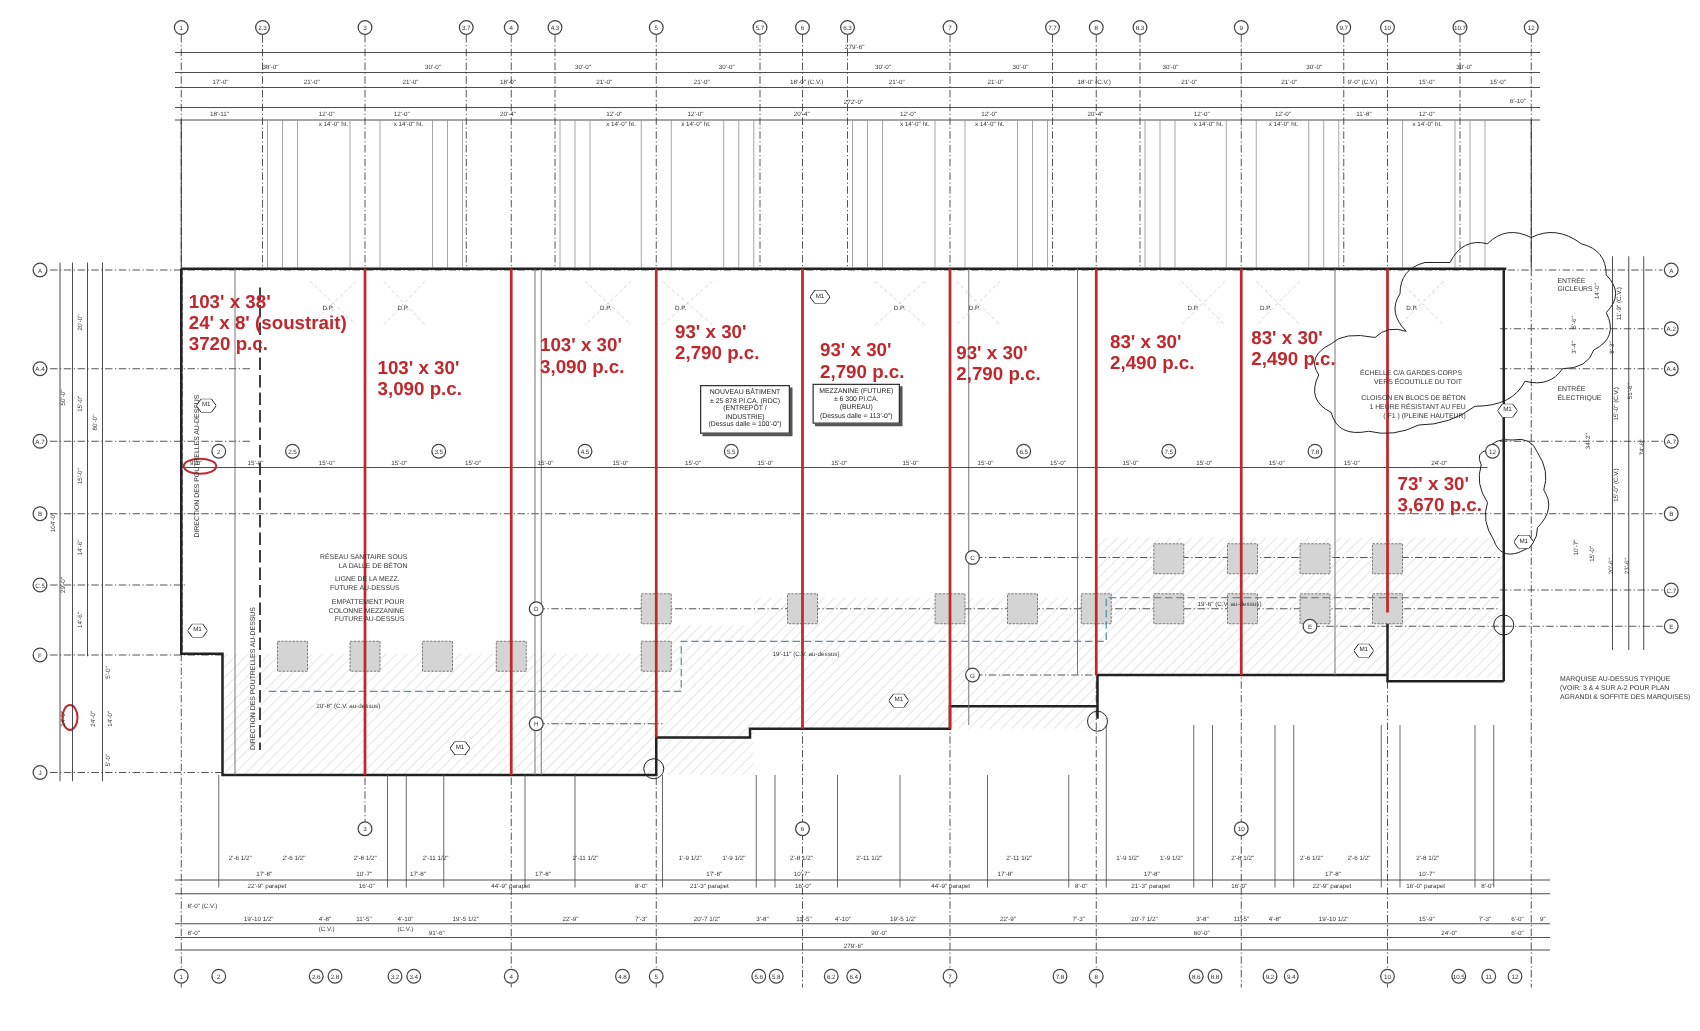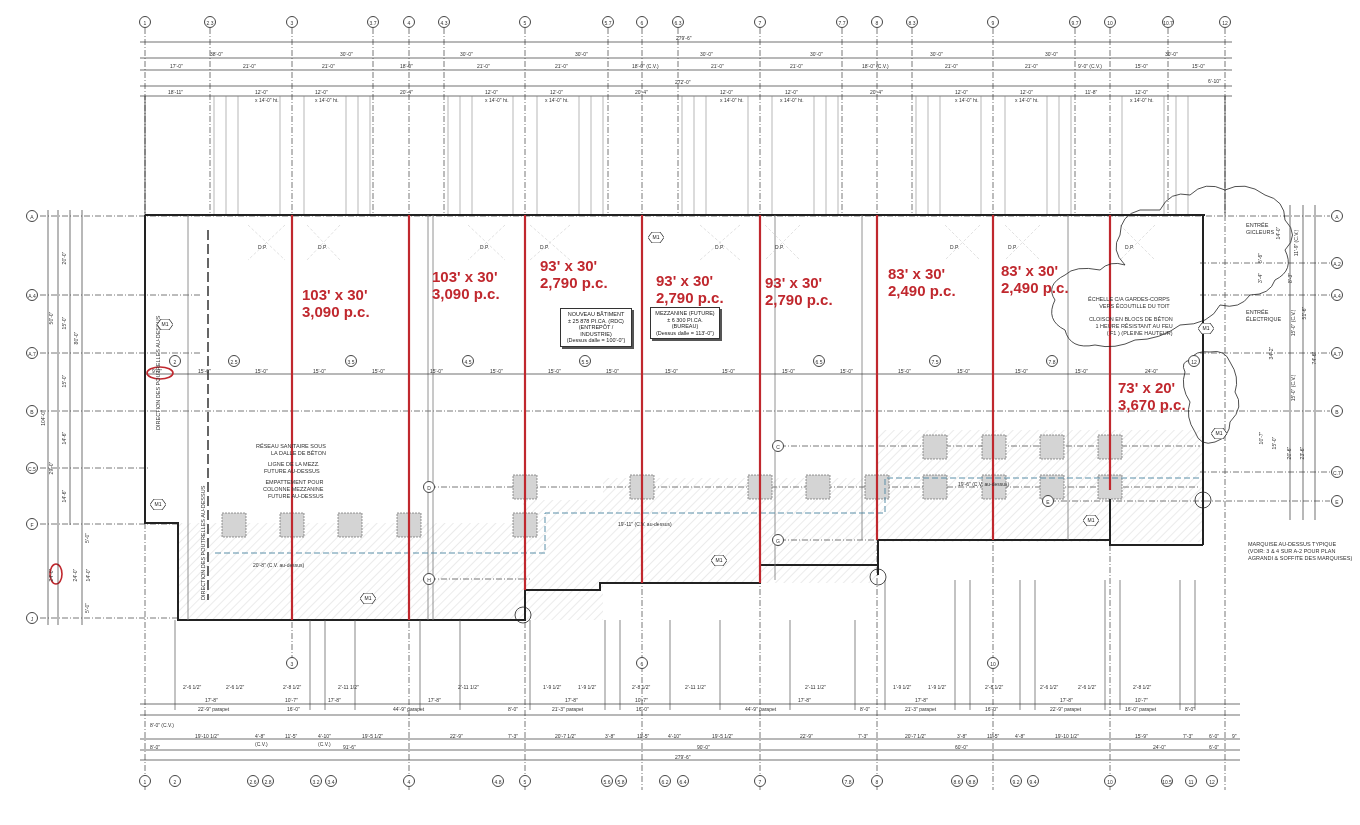--- a/index.html
+++ b/index.html
@@ -531,20 +531,25 @@
 <div class="dim" style="left:318px;top:244px">D.P.</div>
 <div class="dim" style="left:480px;top:244px">D.P.</div>
 <div class="dim" style="left:540px;top:244px">D.P.</div>
 <div class="dim" style="left:715px;top:244px">D.P.</div>
 <div class="dim" style="left:775px;top:244px">D.P.</div>
 <div class="dim" style="left:950px;top:244px">D.P.</div>
 <div class="dim" style="left:1008px;top:244px">D.P.</div>
 <div class="dim" style="left:1125px;top:244px">D.P.</div>
 
 
+<div class="area-label" style="left:151px;top:233px">
+  <div>103' x 38'</div>
+  <div>24' x 8' (soustrait)</div>
+  <div>3720 p.c.</div>
+</div>
 <div class="area-label" style="left:302px;top:286px">
   <div>103' x 30'</div>
   <div>3,090 p.c.</div>
 </div>
 <div class="area-label" style="left:432px;top:268px">
   <div>103' x 30'</div>
   <div>3,090 p.c.</div>
 </div>
 <div class="area-label" style="left:540px;top:257px">
   <div>93' x 30'</div>
@@ -560,21 +565,21 @@
 </div>
 <div class="area-label" style="left:888px;top:265px">
   <div>83' x 30'</div>
   <div>2,490 p.c.</div>
 </div>
 <div class="area-label" style="left:1001px;top:262px">
   <div>83' x 30'</div>
   <div>2,490 p.c.</div>
 </div>
 <div class="area-label" style="left:1118px;top:379px">
-  <div>73' x 20'</div>
+  <div>73' x 30'</div>
   <div>3,670 p.c.</div>
 </div>
 
 
 <div class="tag" style="left:560px;top:308px;width:64px">
   <div>NOUVEAU BÂTIMENT</div>
   <div>± 25 878 PI.CA. (RDC)</div>
   <div>(ENTREPÔT / INDUSTRIE)</div>
   <div>(Dessus dalle = 100'-0")</div>
 </div>

